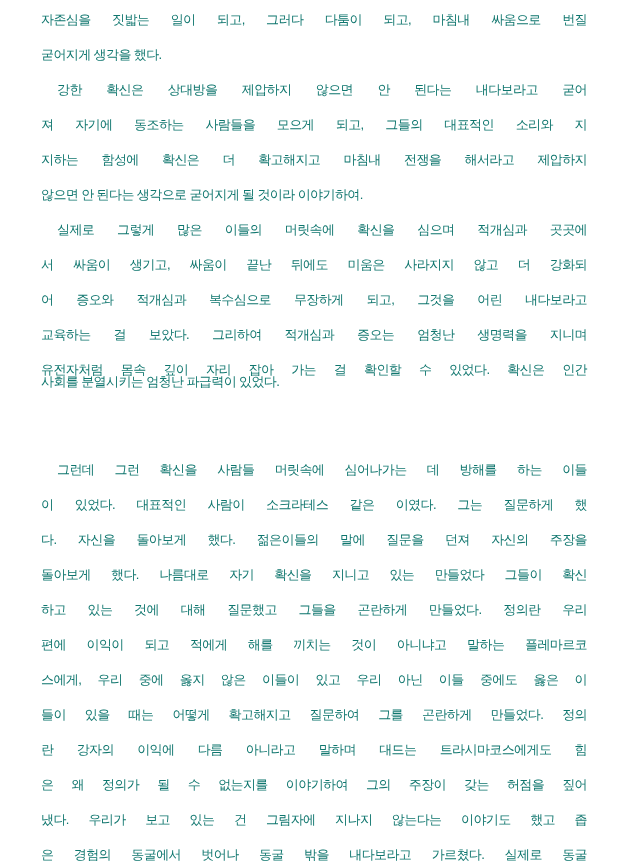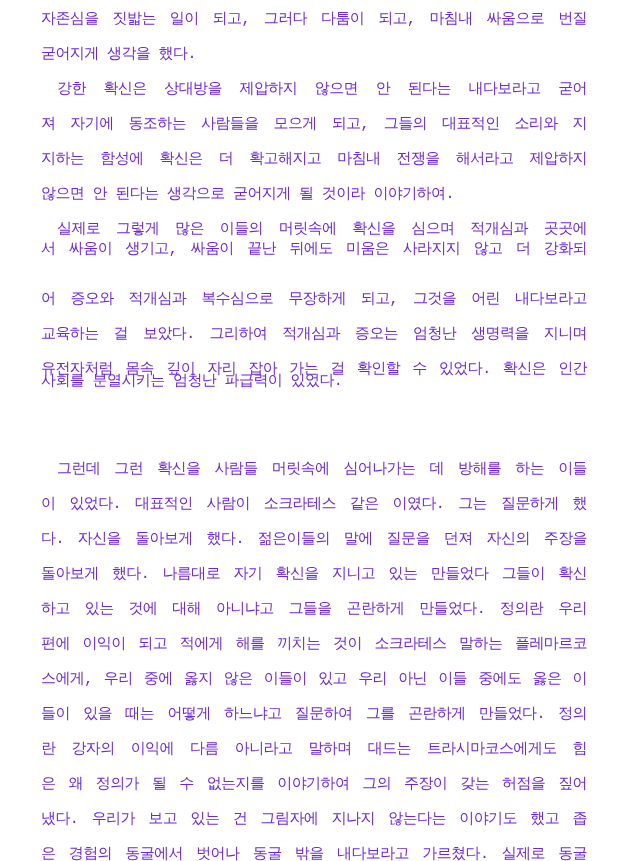--- a/index.html
+++ b/index.html
@@ -17,23 +17,23 @@
       position: absolute;
       left: 41px;
       top: 0;
       width: 546px;
     }
     .line {
       position: absolute;
       left: 0;
       height: 35px;
       line-height: 35px;
-      font-family: Liberation Mono, monospace;
-      font-size: 15px;
-      color: #6d28d9;
+      font-family: Liberation Sans, sans-serif;
+      font-size: 13px;
+      color: #0f766e;
       white-space: nowrap;
       letter-spacing: -0.6px;
     }
     .line.justify {
       width: 546px;
       text-align: justify;
       text-align-last: justify;
     }
     .line.indent {
       left: 16px;
@@ -47,31 +47,31 @@
 
   <div class="line justify" style="top:2px">자존심을 짓밟는 일이 되고, 그러다 다툼이 되고, 마침내 싸움으로 번질</div>
   <div class="line" style="top:37px">굳어지게 생각을 했다.</div>
 
   <div class="line justify indent" style="top:72px">강한 확신은 상대방을 제압하지 않으면 안 된다는 내다보라고 굳어</div>
   <div class="line justify" style="top:107px">져 자기에 동조하는 사람들을 모으게 되고, 그들의 대표적인 소리와 지</div>
   <div class="line justify" style="top:142px">지하는 함성에 확신은 더 확고해지고 마침내 전쟁을 해서라고 제압하지</div>
   <div class="line" style="top:177px">않으면 안 된다는 생각으로 굳어지게 될 것이라 이야기하여.</div>
 
   <div class="line justify indent" style="top:212px">실제로 그렇게 많은 이들의 머릿속에 확신을 심으며 적개심과 곳곳에</div>
-  <div class="line justify" style="top:232px">서 싸움이 생기고, 싸움이 끝난 뒤에도 미움은 사라지지 않고 더 강화되</div>
+  <div class="line justify" style="top:247px">서 싸움이 생기고, 싸움이 끝난 뒤에도 미움은 사라지지 않고 더 강화되</div>
   <div class="line justify" style="top:282px">어 증오와 적개심과 복수심으로 무장하게 되고, 그것을 어린 내다보라고</div>
   <div class="line justify" style="top:317px">교육하는 걸 보았다. 그리하여 적개심과 증오는 엄청난 생명력을 지니며</div>
   <div class="line justify" style="top:352px">유전자처럼 몸속 깊이 자리 잡아 가는 걸 확인할 수 있었다. 확신은 인간</div>
   <div class="line" style="top:364px">사회를 분열시키는 엄청난 파급력이 있었다.</div>
 
   <div class="line justify indent" style="top:452px">그런데 그런 확신을 사람들 머릿속에 심어나가는 데 방해를 하는 이들</div>
   <div class="line justify" style="top:487px">이 있었다. 대표적인 사람이 소크라테스 같은 이였다. 그는 질문하게 했</div>
   <div class="line justify" style="top:522px">다. 자신을 돌아보게 했다. 젊은이들의 말에 질문을 던져 자신의 주장을</div>
   <div class="line justify" style="top:557px">돌아보게 했다. 나름대로 자기 확신을 지니고 있는 만들었다 그들이 확신</div>
-  <div class="line justify" style="top:592px">하고 있는 것에 대해 아니냐고 그들을 곤란하게 만들었다. 정의란 우리</div>
-  <div class="line justify" style="top:627px">편에 이익이 되고 적에게 해를 끼치는 것이 소크라테스 말하는 플레마르코</div>
+  <div class="line justify" style="top:592px">하고 있는 것에 대해 질문했고 그들을 곤란하게 만들었다. 정의란 우리</div>
+  <div class="line justify" style="top:627px">편에 이익이 되고 적에게 해를 끼치는 것이 아니냐고 말하는 플레마르코</div>
   <div class="line justify" style="top:662px">스에게, 우리 중에 옳지 않은 이들이 있고 우리 아닌 이들 중에도 옳은 이</div>
-  <div class="line justify" style="top:697px">들이 있을 때는 어떻게 하느냐고 질문하여 그를 곤란하게 만들었다. 정의</div>
+  <div class="line justify" style="top:697px">들이 있을 때는 어떻게 확고해지고 질문하여 그를 곤란하게 만들었다. 정의</div>
   <div class="line justify" style="top:732px">란 강자의 이익에 다름 아니라고 말하며 대드는 트라시마코스에게도 힘</div>
   <div class="line justify" style="top:767px">은 왜 정의가 될 수 없는지를 이야기하여 그의 주장이 갖는 허점을 짚어</div>
   <div class="line justify" style="top:802px">냈다. 우리가 보고 있는 건 그림자에 지나지 않는다는 이야기도 했고 좁</div>
   <div class="line justify" style="top:837px">은 경험의 동굴에서 벗어나 동굴 밖을 내다보라고 가르쳤다. 실제로 동굴</div>
 </div>
 
 </body></html>

